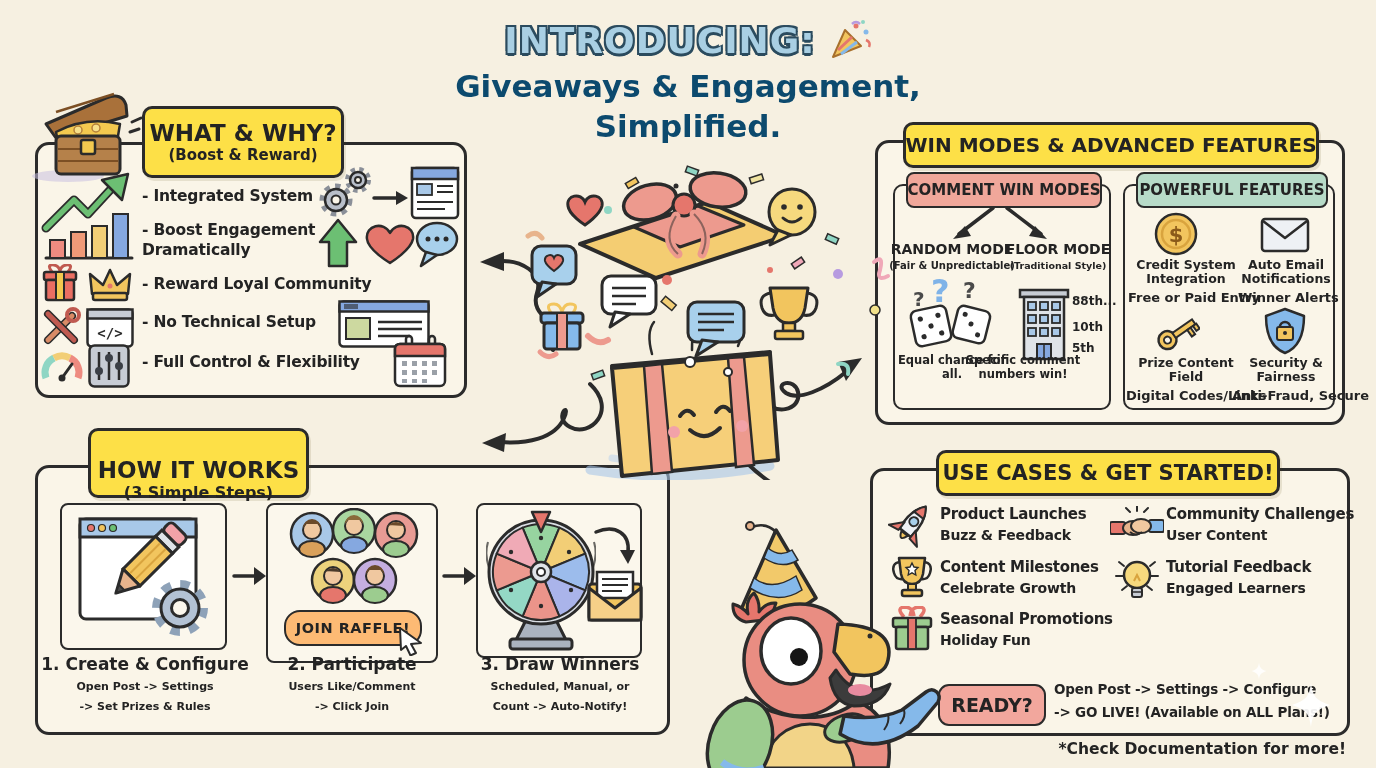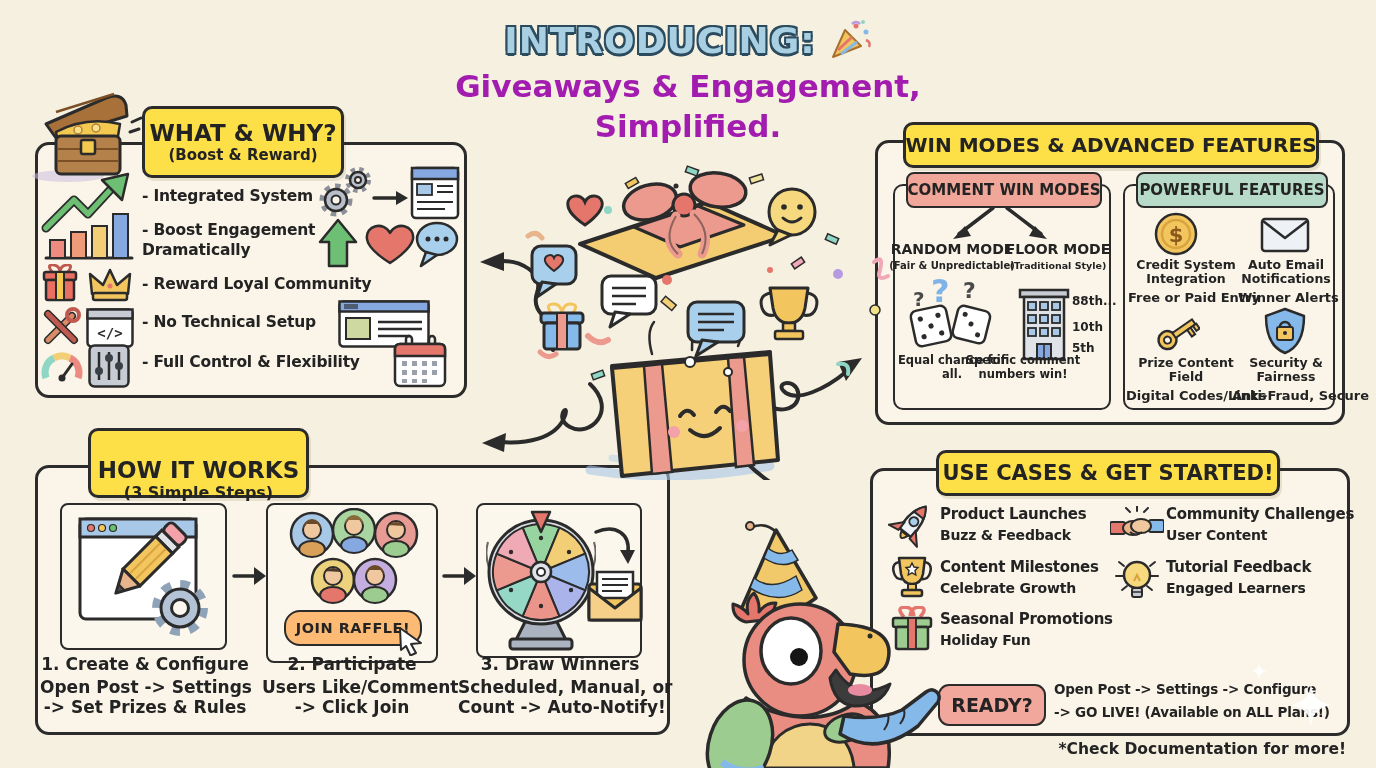--- a/index.html
+++ b/index.html
@@ -7,31 +7,31 @@
   .abs{position:absolute;}
   .panel{position:absolute;border:3px solid #2b2b2b;border-radius:14px;background:#faf5e8;box-sizing:border-box;}
   .subbox{position:absolute;border:2.5px solid #2b2b2b;border-radius:10px;background:#faf5e8;box-sizing:border-box;}
   .card{position:absolute;border:2.5px solid #2b2b2b;border-radius:8px;background:#fbf7ec;box-sizing:border-box;}
   .yhead{position:absolute;background:#fde047;border:3px solid #2b2b2b;border-radius:10px;display:flex;flex-direction:column;align-items:center;justify-content:center;text-align:center;box-shadow:2px 3px 0 rgba(90,70,20,.12);z-index:4;}
   .pill{position:absolute;border:2.5px solid #2b2b2b;border-radius:8px;display:flex;align-items:center;justify-content:center;font-weight:700;z-index:4;white-space:nowrap;}
   .title-row{position:absolute;top:18px;left:0;width:100%;display:flex;justify-content:center;align-items:center;gap:12px;}
   .bubble{font-size:36px;font-weight:800;letter-spacing:1px;}
   .bubble.blue{color:#a9cfe3;text-shadow:-2px -2px 0 #2b4b5e,2px -2px 0 #2b4b5e,-2px 2px 0 #2b4b5e,2px 2px 0 #2b4b5e,0 3px 0 #2b4b5e;}
   .bubble.red{color:#e6948c;text-shadow:-2px -2px 0 #5d2626,2px -2px 0 #5d2626,-2px 2px 0 #5d2626,2px 2px 0 #5d2626,0 3px 0 #5d2626;}
-  .subtitle{position:absolute;left:0;width:100%;text-align:center;font-size:31px;font-weight:700;color:#a21caf;}
+  .subtitle{position:absolute;left:0;width:100%;text-align:center;font-size:31px;font-weight:700;color:#0c4a6e;}
   .ww-item{position:absolute;left:142px;width:230px;font-size:15.5px;font-weight:700;line-height:1.32;letter-spacing:-.2px;}
   .mode-title{position:absolute;font-size:14px;font-weight:800;text-align:center;white-space:nowrap;}
   .mode-sub{position:absolute;font-size:10px;font-weight:700;text-align:center;white-space:nowrap;}
   .mode-cap{position:absolute;font-size:11.5px;font-weight:700;text-align:center;line-height:1.2;}
   .feat-title{position:absolute;font-size:12.5px;font-weight:800;text-align:center;line-height:1.15;}
   .feat-cap{position:absolute;font-size:13px;font-weight:700;text-align:center;white-space:nowrap;}
   .floor-lbl{position:absolute;left:1072px;font-size:12px;font-weight:800;white-space:nowrap;}
   .stepblock{position:absolute;text-align:center;}
   .st-title{font-size:17px;font-weight:800;margin-bottom:3px;white-space:nowrap;}
-  .st-line{font-size:17px;font-weight:700;line-height:20px;white-space:nowrap;}
+  .st-line{font-size:11px;font-weight:700;line-height:20px;white-space:nowrap;}
   .uc-title{position:absolute;font-size:15px;font-weight:800;letter-spacing:-.3px;white-space:nowrap;}
   .uc-cap{position:absolute;font-size:14px;font-weight:700;letter-spacing:-.2px;white-space:nowrap;}
   .ready-line{font-size:13.5px;font-weight:700;letter-spacing:-.2px;line-height:23px;white-space:nowrap;}
   .footnote{position:absolute;left:1020px;top:740px;width:326px;text-align:right;font-size:15.5px;font-weight:800;}
   .join-btn{position:absolute;left:284px;top:610px;width:134px;height:32px;background:#fdba74;border:2.5px solid #2b2b2b;border-radius:16px;display:flex;align-items:center;justify-content:center;font-size:14.5px;font-weight:800;letter-spacing:.5px;z-index:3;}
 </style>
 </head>
 <body>
 
 <div id="stage">

